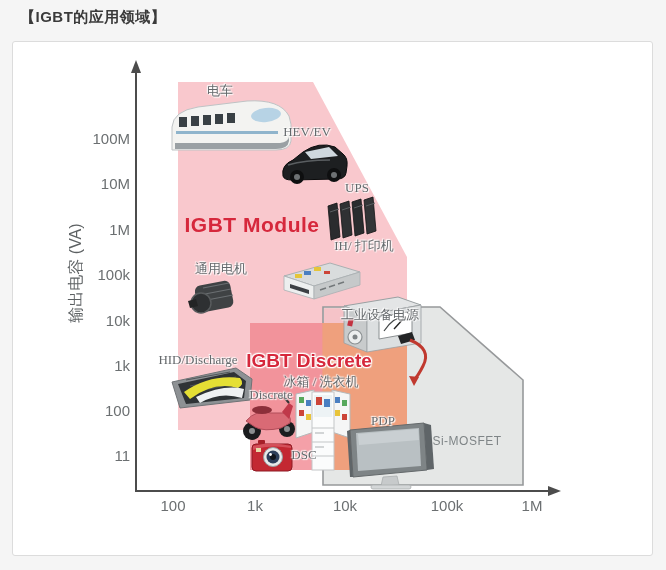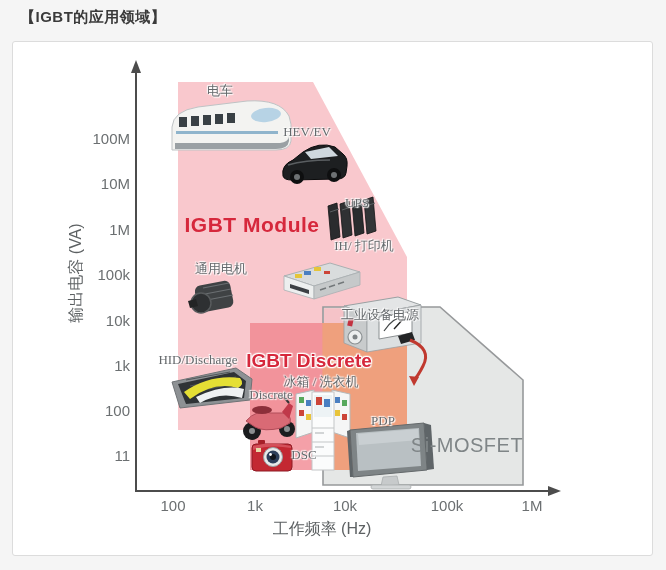--- a/index.html
+++ b/index.html
@@ -42,21 +42,21 @@
     position:absolute;left:76px;top:273px;
     transform:translate(-50%,-50%) rotate(-90deg);
     font-size:16px;color:#5d6163;white-space:nowrap;
   }
   .region-label{position:absolute;white-space:nowrap;line-height:1;transform:translateX(-50%);font-weight:bold;}
   .region-label.module{left:252px;top:214px;font-size:21px;color:#d6283c;letter-spacing:0.5px;}
   .region-label.discrete{
     left:309px;top:351px;font-size:19px;color:#d6283c;
     text-shadow:0 0 2px #fff,0 0 3px #fff,1px 1px 1px #fff,-1px -1px 1px #fff,1px -1px 1px #fff,-1px 1px 1px #fff;
   }
-  .region-label.mosfet{left:467px;top:435px;font-size:20px;color:#7f8587;font-weight:normal;letter-spacing:0.5px;}
+  .region-label.mosfet{left:467px;top:435px;font-size:12px;color:#7f8587;font-weight:normal;letter-spacing:0.5px;}
 </style>
 </head>
 <body>
 
 <div class="page-title">【IGBT的应用领域】</div>
 
 <div class="panel"></div>
 
 <div class="plot">
 
@@ -209,30 +209,29 @@
   <span class="ytick" style="top:326px">1k</span>
   <span class="ytick" style="top:371px">100</span>
   <span class="ytick" style="top:416px">11</span>
 
   <span class="xtick" style="left:173px">100</span>
   <span class="xtick" style="left:255px">1k</span>
   <span class="xtick" style="left:345px">10k</span>
   <span class="xtick" style="left:447px">100k</span>
   <span class="xtick" style="left:532px">1M</span>
 
-  <span class="axis-label-x">工作频率 (Hz)</span>
   <span class="axis-label-y">输出电容 (VA)</span>
 
   <span class="region-label discrete">IGBT Discrete</span>
   <span class="region-label module">IGBT Module</span>
   <span class="region-label mosfet">Si-MOSFET</span>
 
   <span class="lbl" style="left:220px;top:84px">电车</span>
   <span class="lbl" style="left:307px;top:125px">HEV/EV</span>
-  <span class="lbl" style="left:357px;top:196px">UPS</span>
+  <span class="lbl" style="left:357px;top:181px">UPS</span>
   <span class="lbl" style="left:364px;top:239px">IH/ 打印机</span>
   <span class="lbl" style="left:221px;top:262px">通用电机</span>
   <span class="lbl" style="left:380px;top:308px">工业设备电源</span>
   <span class="lbl" style="left:198px;top:353px">HID/Discharge</span>
   <span class="lbl" style="left:321px;top:375px">冰箱 / 洗衣机</span>
   <span class="lbl" style="left:271px;top:388px">Discrete</span>
   <span class="lbl" style="left:383px;top:414px">PDP</span>
   <span class="lbl" style="left:304px;top:448px">DSC</span>
 </div>
 

